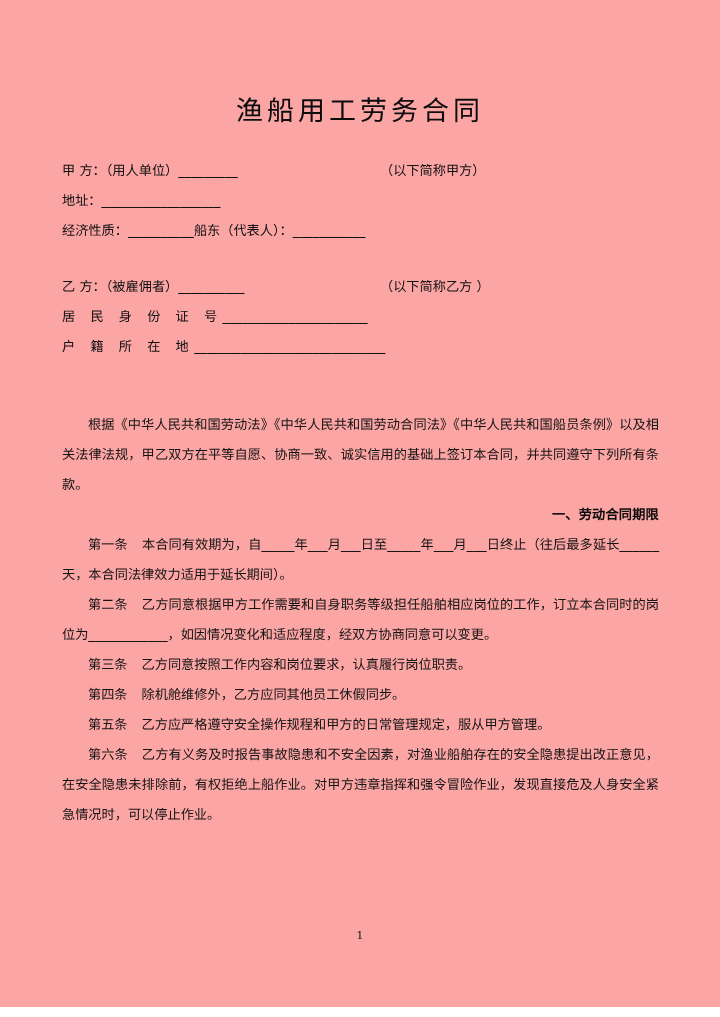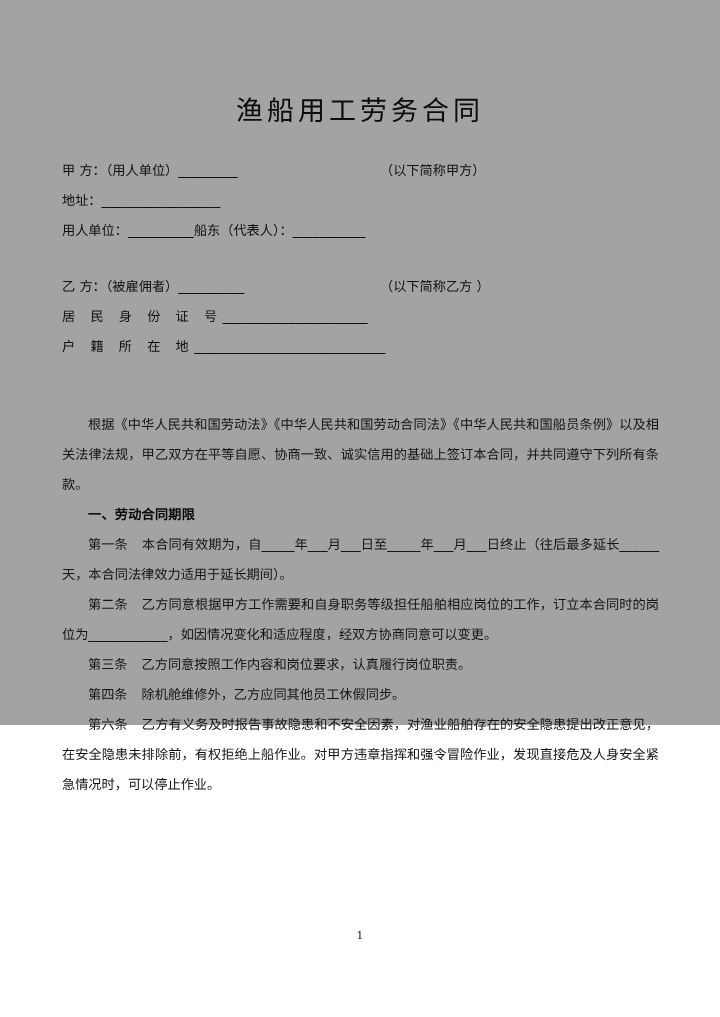--- a/index.html
+++ b/index.html
@@ -15,22 +15,22 @@
     overflow: hidden;
     font-family: "DejaVu Sans", "Liberation Sans", sans-serif;
     color: #101010;
     -webkit-font-smoothing: antialiased;
   }
 
   .page {
     position: absolute;
     left: 0; top: 0;
     width: 720px;
-    height: 725px;
-    background: #a3a3a3;
+    height: 1007px;
+    background: #fca5a5;
   }
 
   
   .doc-title {
     position: absolute;
     left: 0;
     top: 94px;
     width: 720px;
     text-align: center;
     font-family: "DejaVu Serif", "Liberation Serif", serif;
@@ -81,20 +81,21 @@
   .para.indent { text-indent: 26px; }
 
   .section-heading {
     font-size: 13.2px;
     line-height: 30px;
     font-weight: bold;
     text-indent: 26px;
     color: #0a0a0a;
     margin: 0;
     letter-spacing: 0.2px;
+    text-align: right;
   }
 
   .art-label { }
   .gap-wide  { display: inline-block; width: 14px; }
   .gap-narrow{ display: inline-block; width: 5px; }
 
   
   #page-number {
     position: absolute;
     left: 0;
@@ -118,21 +119,21 @@
     <div class="row">
       <span>甲  方：（用人单位）</span><span class="blanks">_________</span>
       <span class="aka">（以下简称甲方）</span>
     </div>
 
     <div class="row">
       <span>地址：</span><span class="blanks">__________________</span>
     </div>
 
     <div class="row">
-      <span>用人单位：</span><span class="blanks">__________</span><span>船东（代表人）：</span><span class="blanks">___________</span>
+      <span>经济性质：</span><span class="blanks">__________</span><span>船东（代表人）：</span><span class="blanks">___________</span>
     </div>
 
   </div>
 
   <div id="party-b-block">
 
     <div class="row">
       <span>乙  方：（被雇佣者）</span><span class="blanks">__________</span>
       <span class="aka">（以下简称乙方 ）</span>
     </div>
@@ -151,20 +152,21 @@
   <div id="content-block">
 
     <p class="para indent">根据《中华人民共和国劳动法》《中华人民共和国劳动合同法》《中华人民共和国船员条例》以及相关法律法规，甲乙双方在平等自愿、协商一致、诚实信用的基础上签订本合同，并共同遵守下列所有条款。</p>
 
     <div id="sections-container">
         <p class="section-heading">一、劳动合同期限</p>
         <p class="para indent"><span class="art-label">第一条</span><span class="gap-wide"></span><span>本合同有效期为，自_____年___月___日至_____年___月___日终止（往后最多延长______天，本合同法律效力适用于延长期间）。</span></p>
         <p class="para indent"><span class="art-label">第二条</span><span class="gap-wide"></span><span>乙方同意根据甲方工作需要和自身职务等级担任船舶相应岗位的工作，订立本合同时的岗位为____________，如因情况变化和适应程度，经双方协商同意可以变更。</span></p>
         <p class="para indent"><span class="art-label">第三条</span><span class="gap-wide"></span><span>乙方同意按照工作内容和岗位要求，认真履行岗位职责。</span></p>
         <p class="para indent"><span class="art-label">第四条</span><span class="gap-wide"></span><span>除机舱维修外，乙方应同其他员工休假同步。</span></p>
+        <p class="para indent"><span class="art-label">第五条</span><span class="gap-wide"></span><span>乙方应严格遵守安全操作规程和甲方的日常管理规定，服从甲方管理。</span></p>
         <p class="para indent"><span class="art-label">第六条</span><span class="gap-wide"></span><span>乙方有义务及时报告事故隐患和不安全因素，对渔业船舶存在的安全隐患提出改正意见，在安全隐患未排除前，有权拒绝上船作业。对甲方违章指挥和强令冒险作业，发现直接危及人身安全紧急情况时，可以停止作业。</span></p>
       </div>
 
   </div>
 
   <div id="page-number">1</div>
 
 </div>
 
 </body></html>

